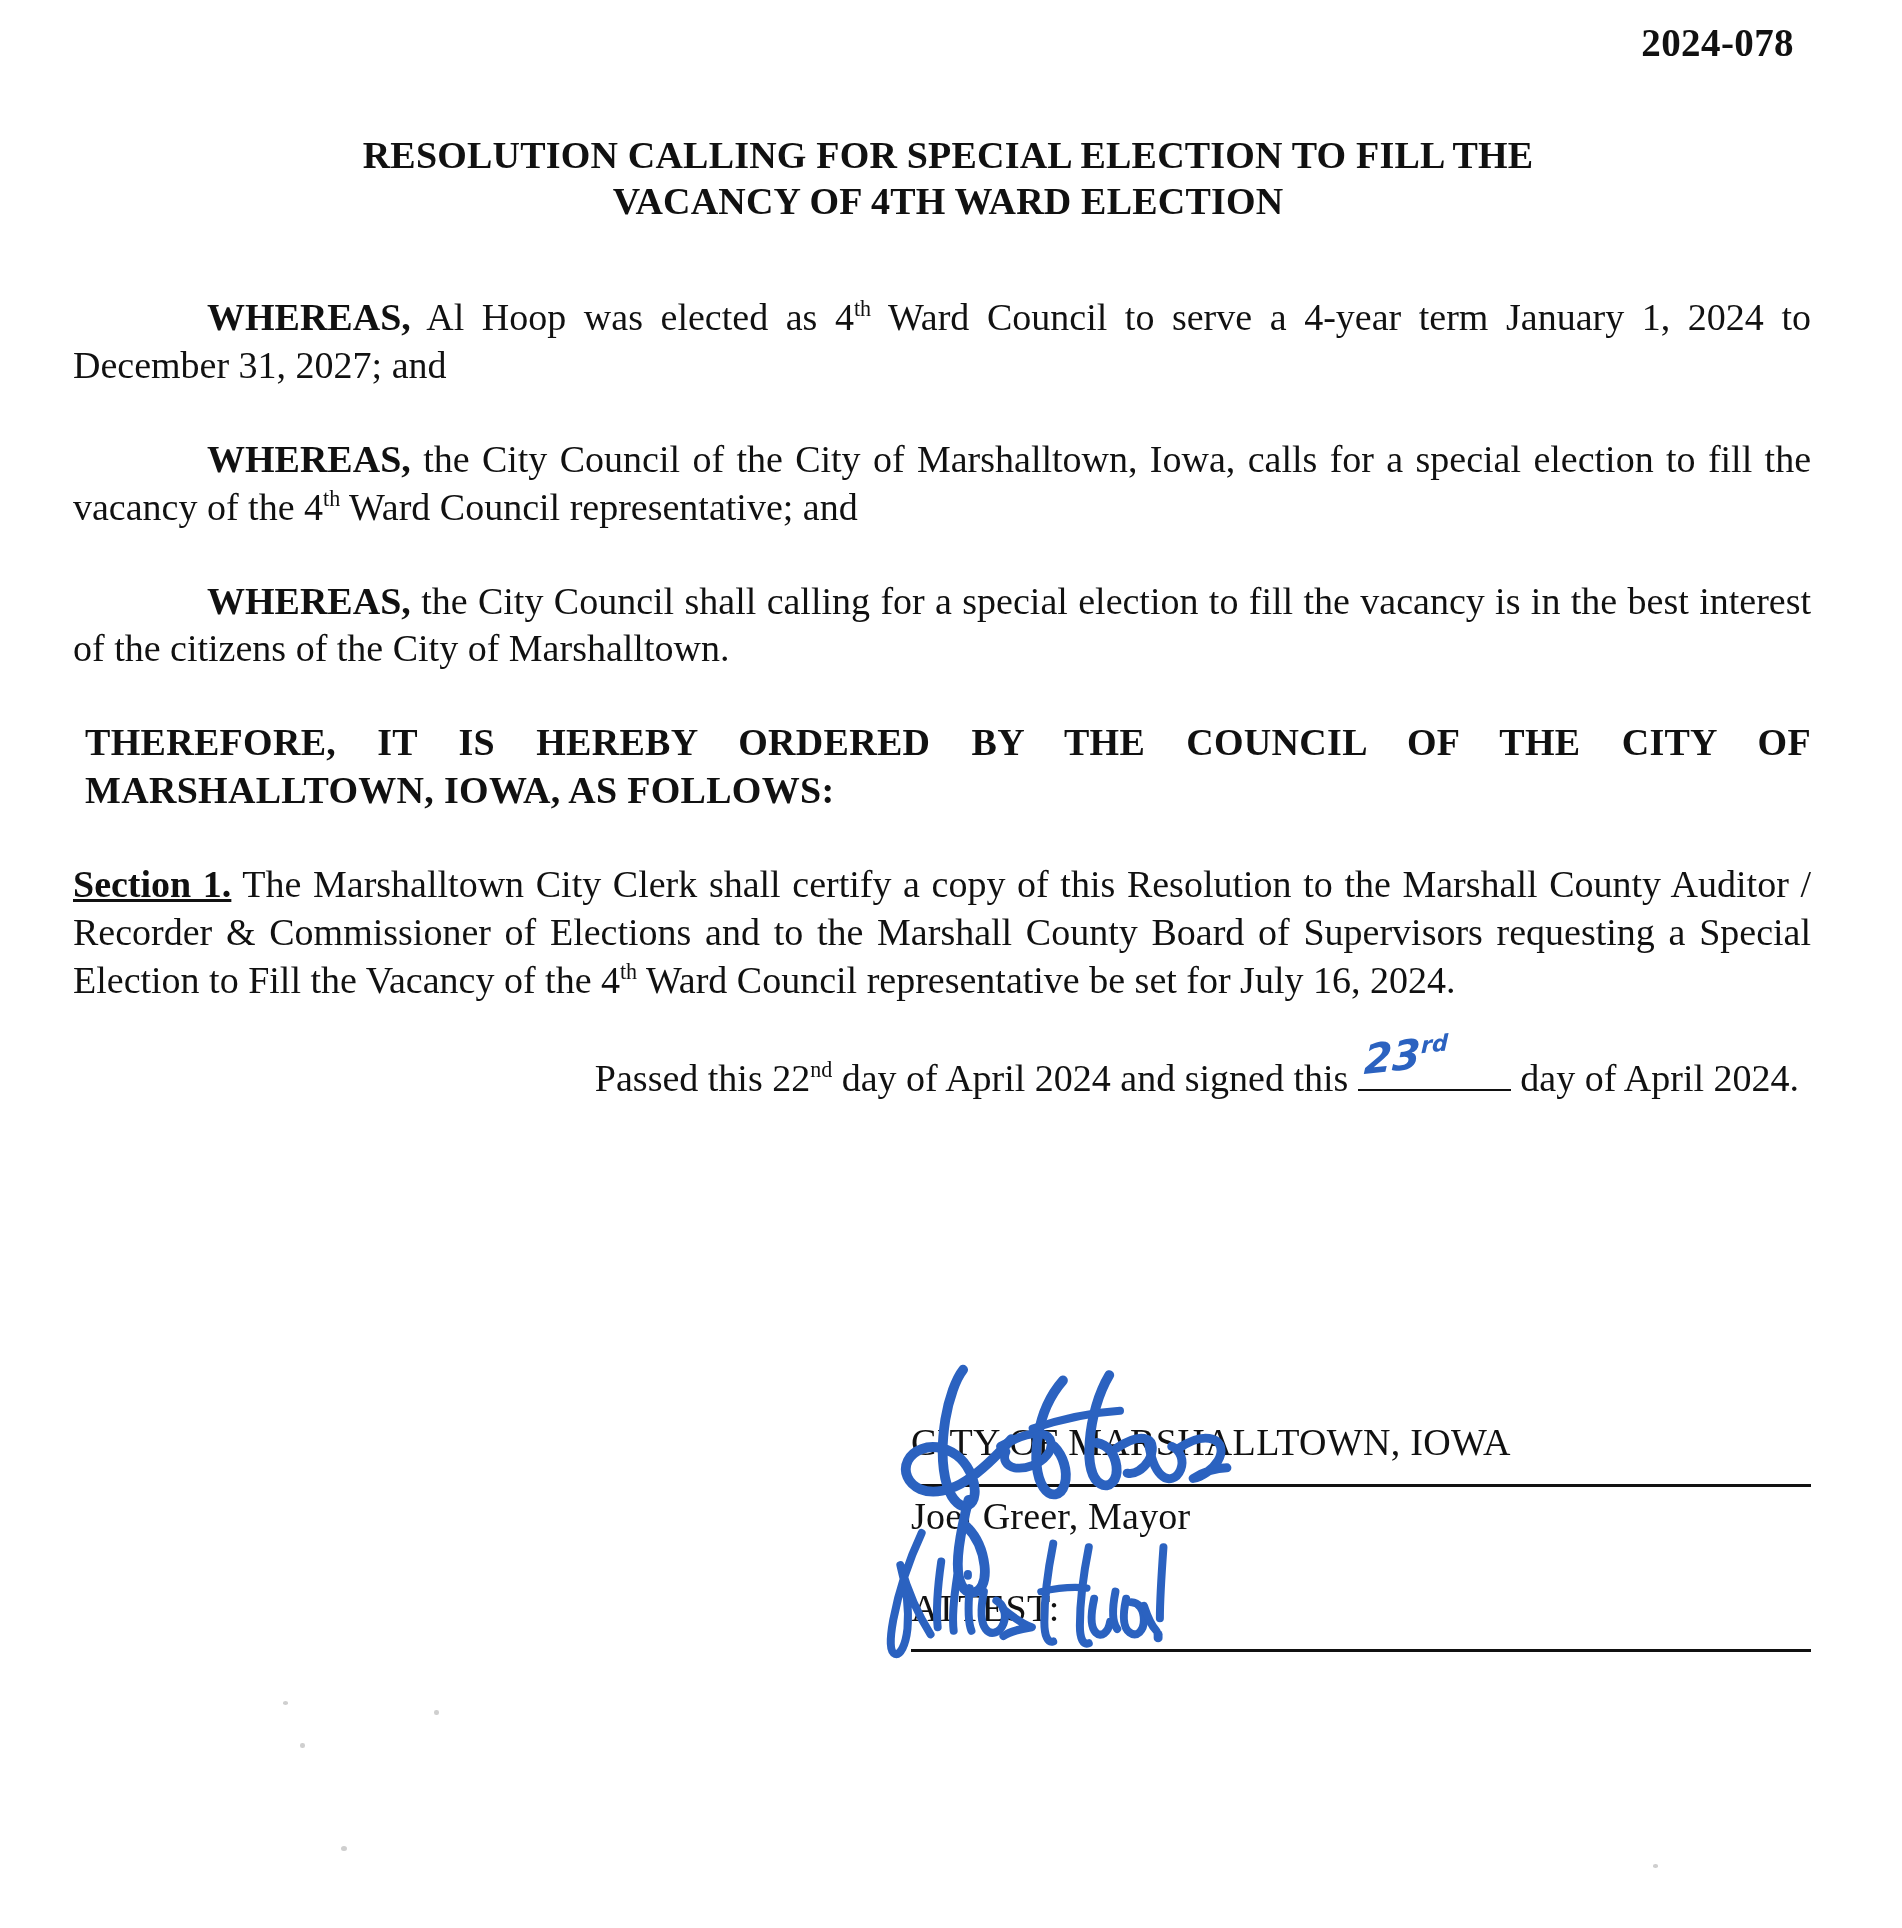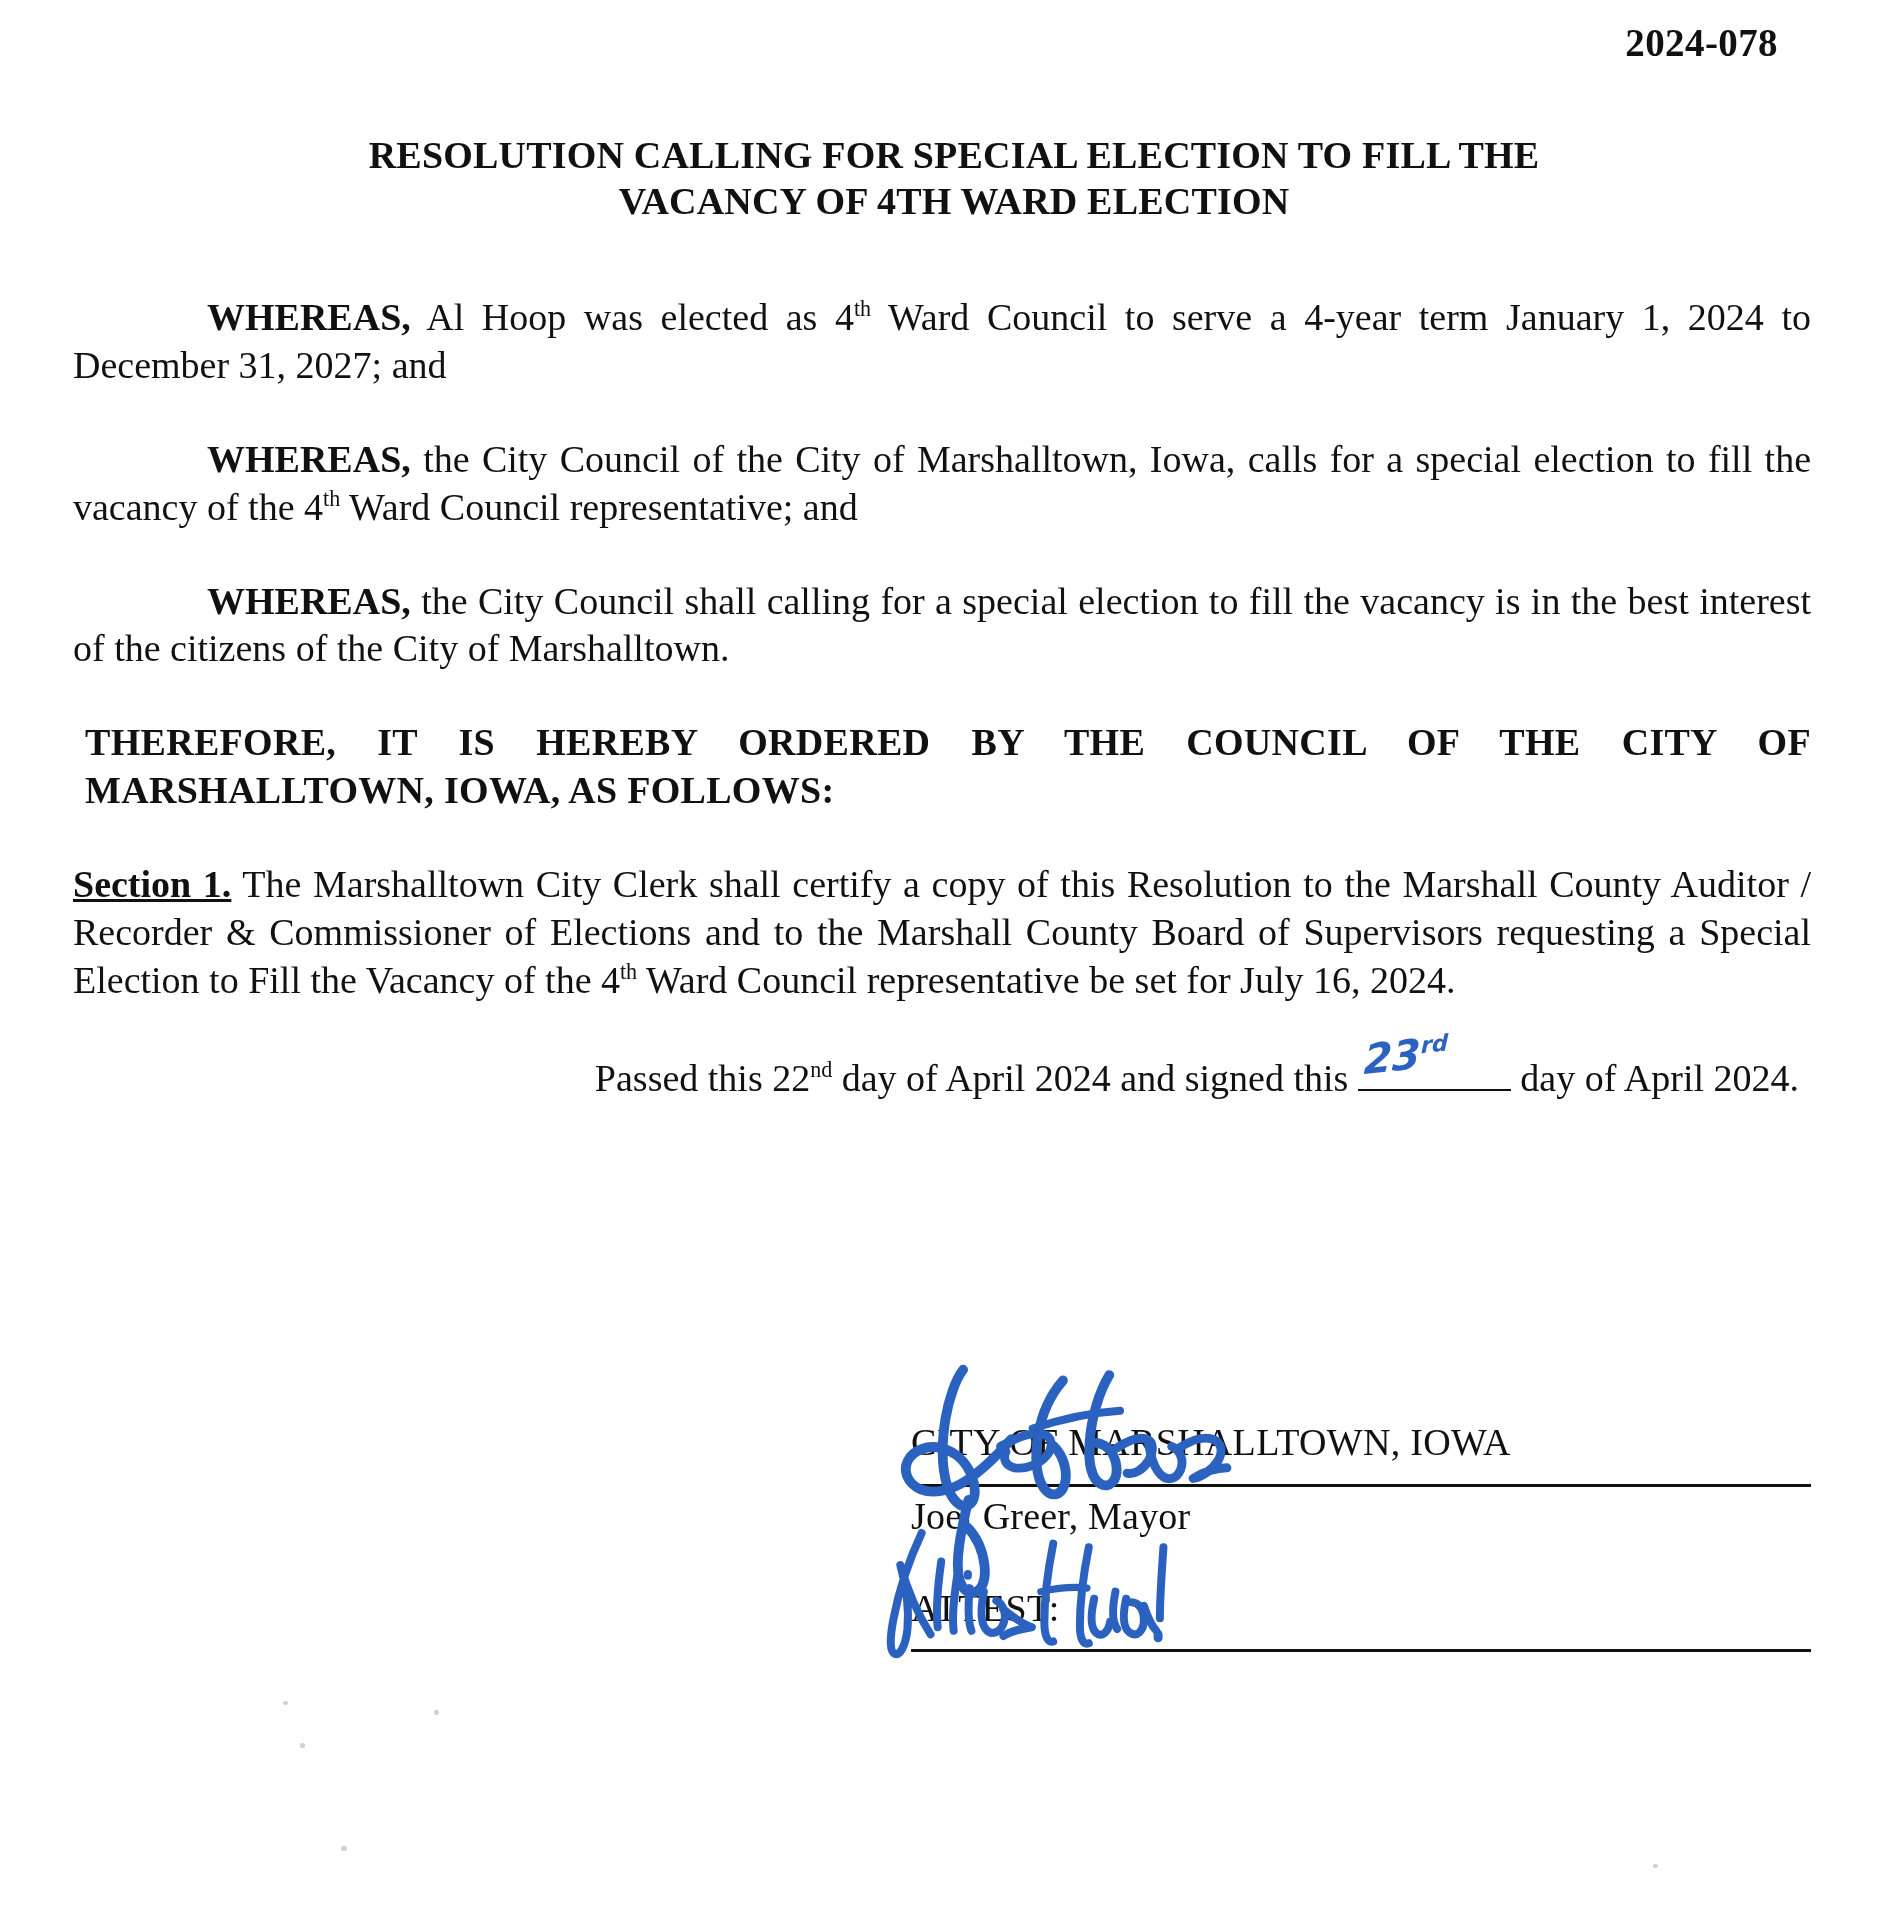--- a/index.html
+++ b/index.html
@@ -18,31 +18,31 @@
     height: 1928px;
     background: #ffffff;
     overflow: hidden;
     box-sizing: border-box;
   }
 
   
   .doc-number {
     position: absolute;
     top: 19.6px;
-    right: 125px;
+    right: 109px;
     font-size: 39px;
     font-weight: bold;
     letter-spacing: 0.4px;
   }
 
   
   .title-block {
     position: absolute;
     top: 132px;
-    left: 134px;
+    left: 128px;
     width: 1640px;
     text-align: center;
     font-size: 38px;
     font-weight: bold;
     line-height: 1.22;
     letter-spacing: 0.2px;
   }
   .title-line { display: block; }
 
   

